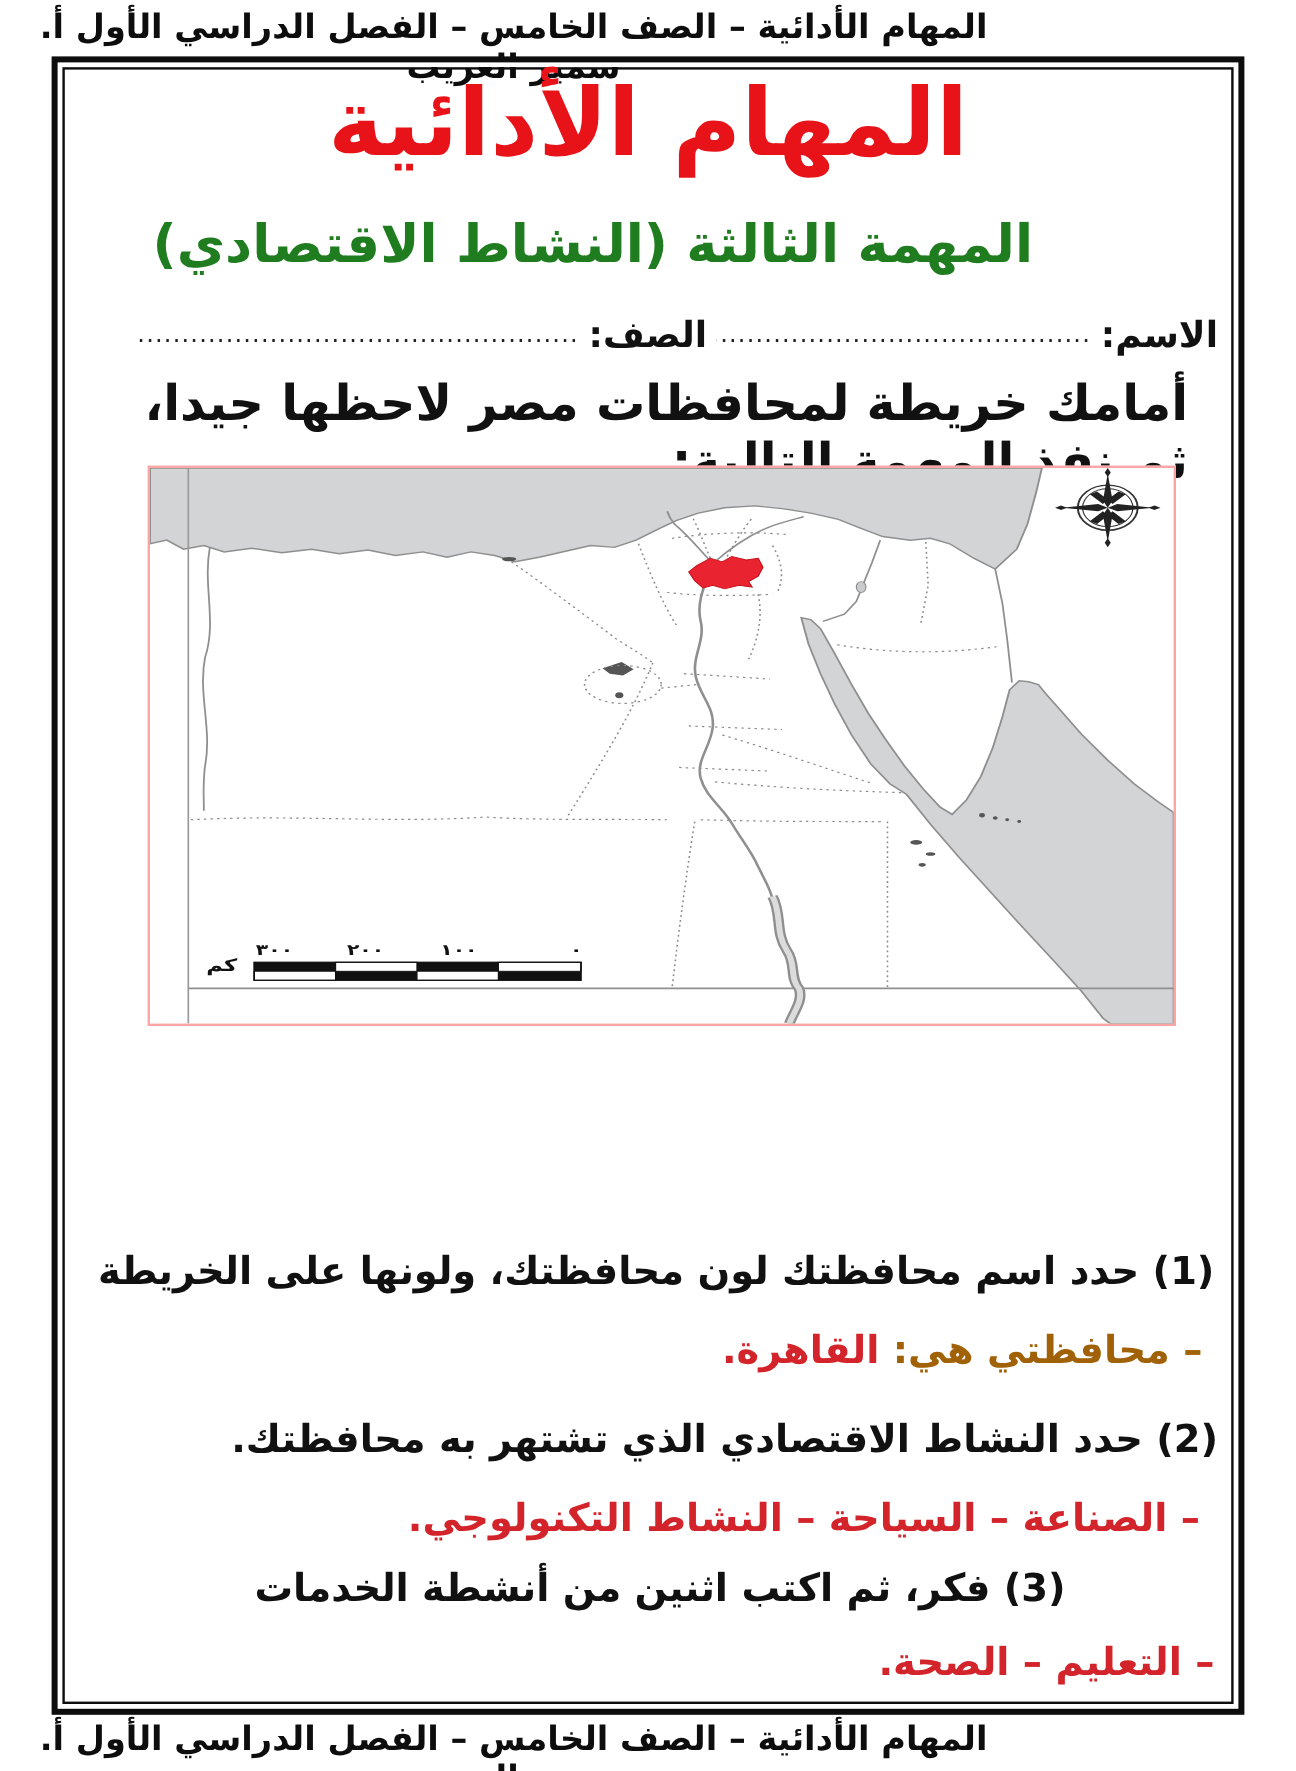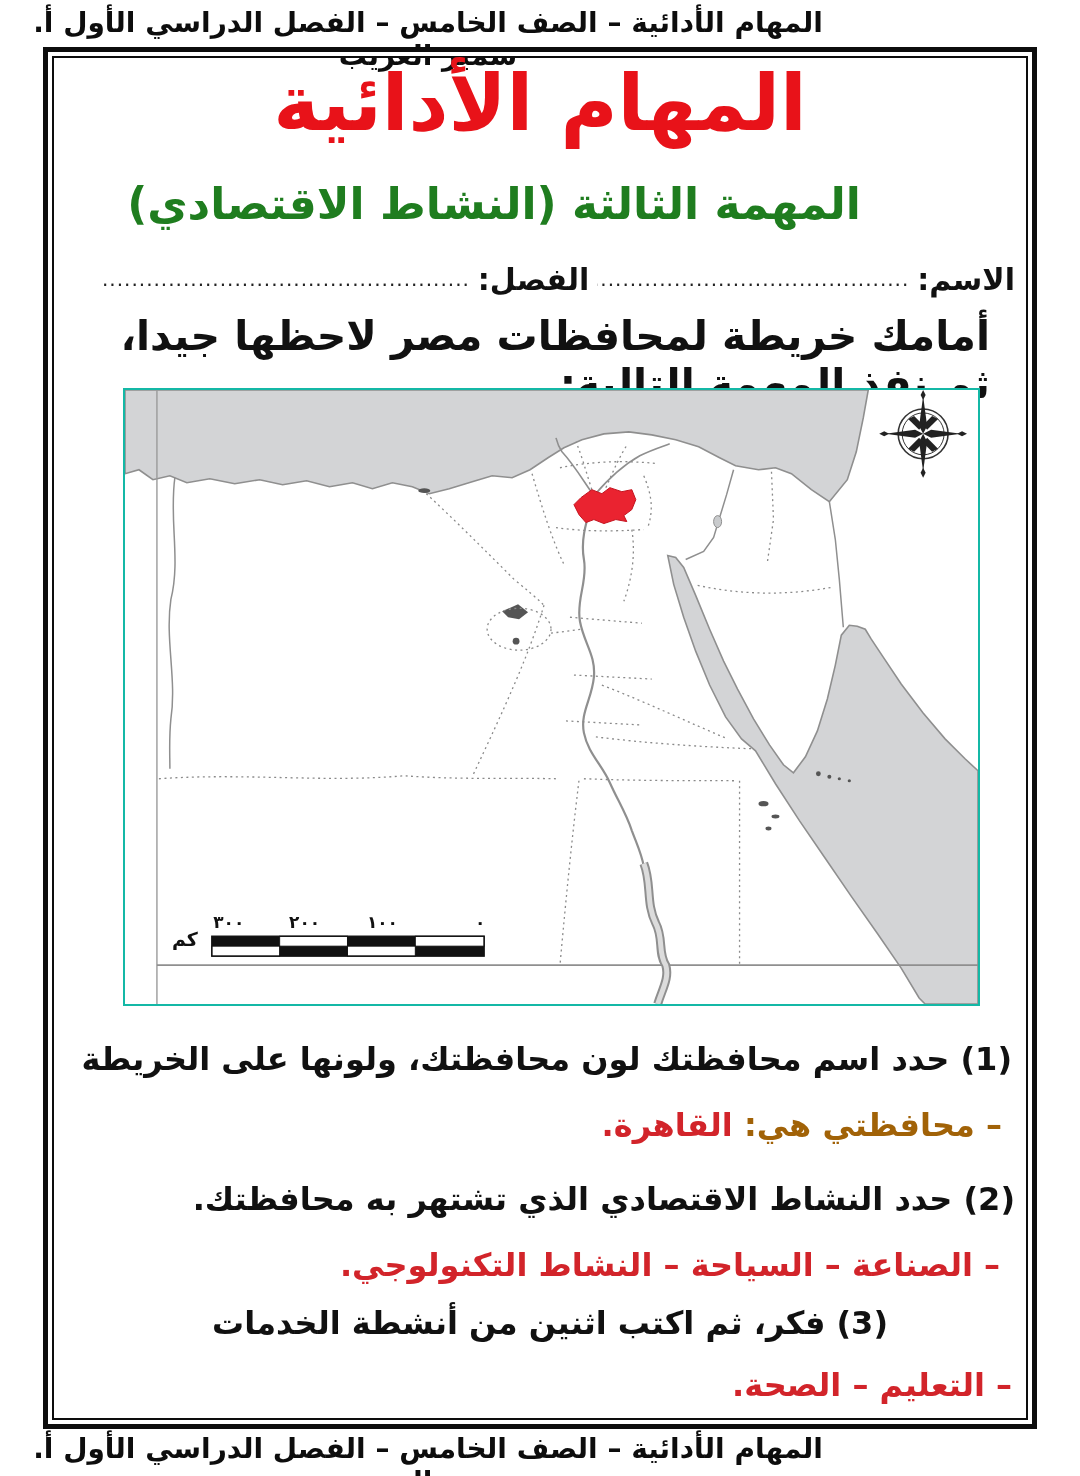--- a/index.html
+++ b/index.html
@@ -26,22 +26,22 @@
       align-items:baseline;font-size:30px;font-weight:bold;}
   .dots{font-size:20px;font-weight:400;color:#222;letter-spacing:1px;
       overflow:hidden;white-space:nowrap;display:inline-block;
       transform:translateY(-4px);}
   .dots.w1{max-width:312px;}
   .dots.w2{max-width:368px;}
 
   .instruction{top:312px;right:90px;left:60px;text-align:right;
       font-size:41px;font-weight:bold;}
 
-  .map-box{top:388px;left:123px;width:857px;height:618px;
-      border:2px solid #14b8a6;background:#fff;box-sizing:border-box;}
+  .map-box{top:388px;left:123px;width:857px;height:467px;
+      border:2px solid #fca5a5;background:#fff;box-sizing:border-box;}
   .map-box svg{display:block;width:100%;height:100%;}
 
   .qline{left:40px;right:60px;text-align:right;font-size:32px;
       font-weight:bold;white-space:nowrap;}
   .q1{top:1040px;padding-right:8px;}
   .a1{top:1106px;padding-right:18px;}
   .q2{top:1180px;padding-right:5px;}
   .a2{top:1246px;padding-right:20px;color:#d2242a;}
   .q3{top:1304px;padding-right:132px;}
   .a3{top:1366px;padding-right:8px;color:#d2242a;}
@@ -55,21 +55,21 @@
 
 <div class="abs frame"></div>
 
 <div class="abs main-title rtl">المهام الأدائية</div>
 
 <div class="abs subtitle rtl">المهمة الثالثة (النشاط الاقتصادي)</div>
 
 <div class="abs name-row rtl">
   <span>الاسم:</span>
   <span class="dots w1">..............................................</span>
-  <span>الفصل:</span>
+  <span>الصف:</span>
   <span class="dots w2">....................................................</span>
 </div>
 
 <div class="abs instruction rtl">أمامك خريطة لمحافظات مصر لاحظها جيدا، ثم نفذ المهمة التالية:</div>
 
 <div class="abs map-box">
   <svg viewBox="0 0 855 616" preserveAspectRatio="none">
 
     <path d="M0,0 H745 L740,28 L733,62 L724,90 L706,112 L688,100 L668,84 L652,78
          L635,80 L612,76 L596,68 L575,57 L552,50 L528,45 L505,42 L480,44 L458,50

